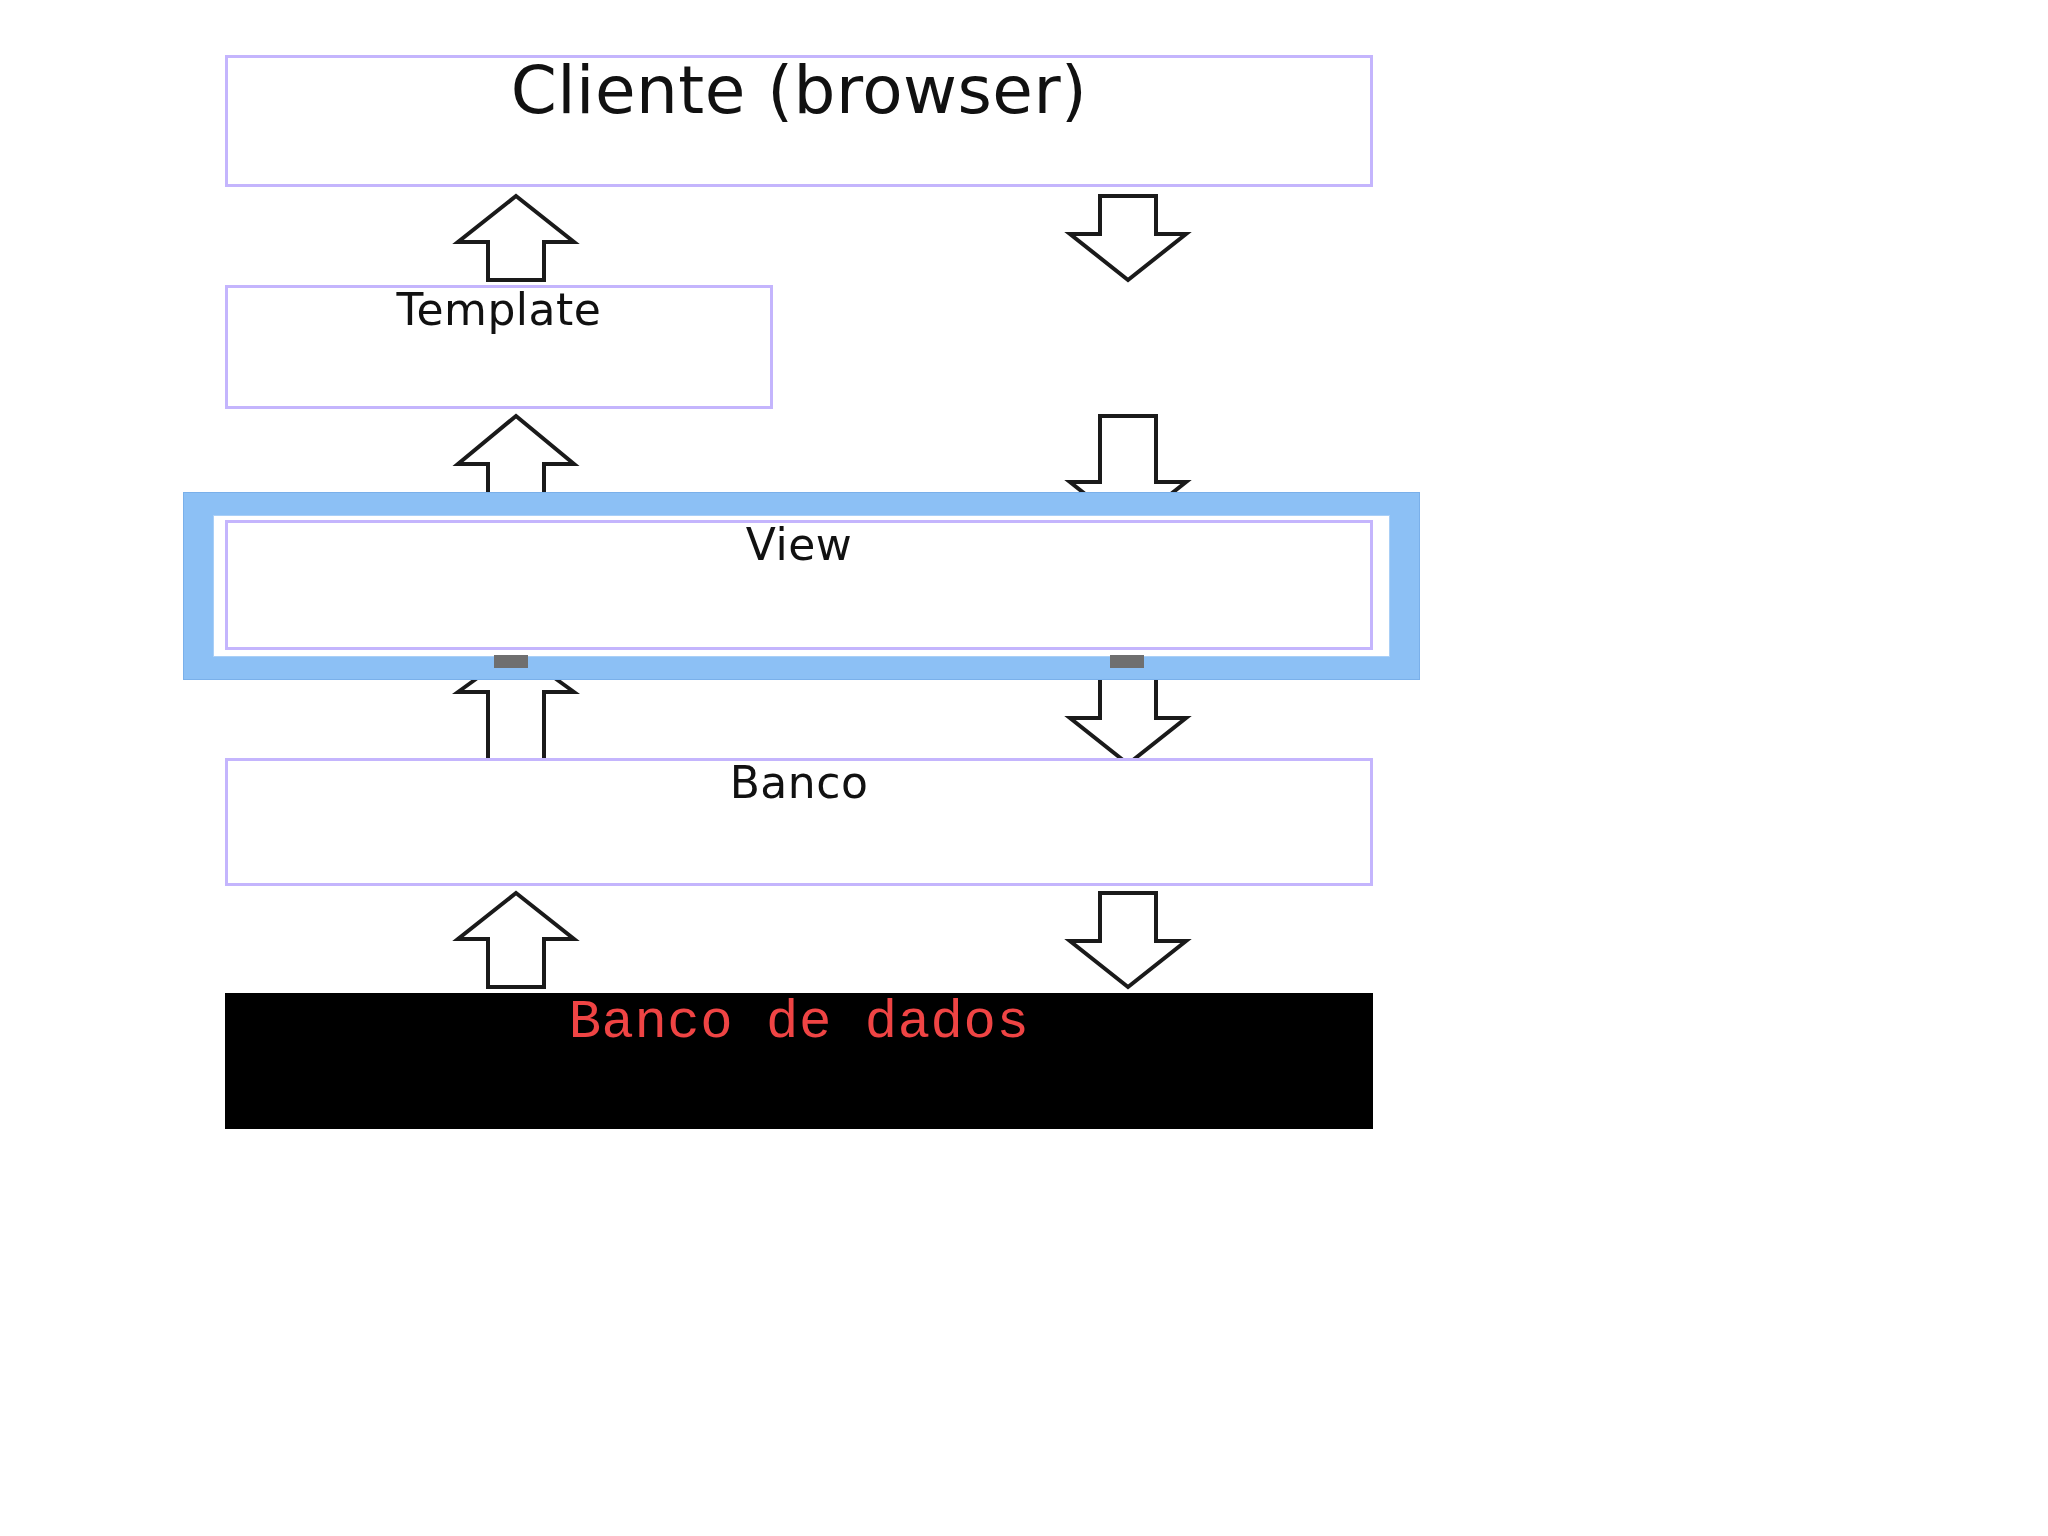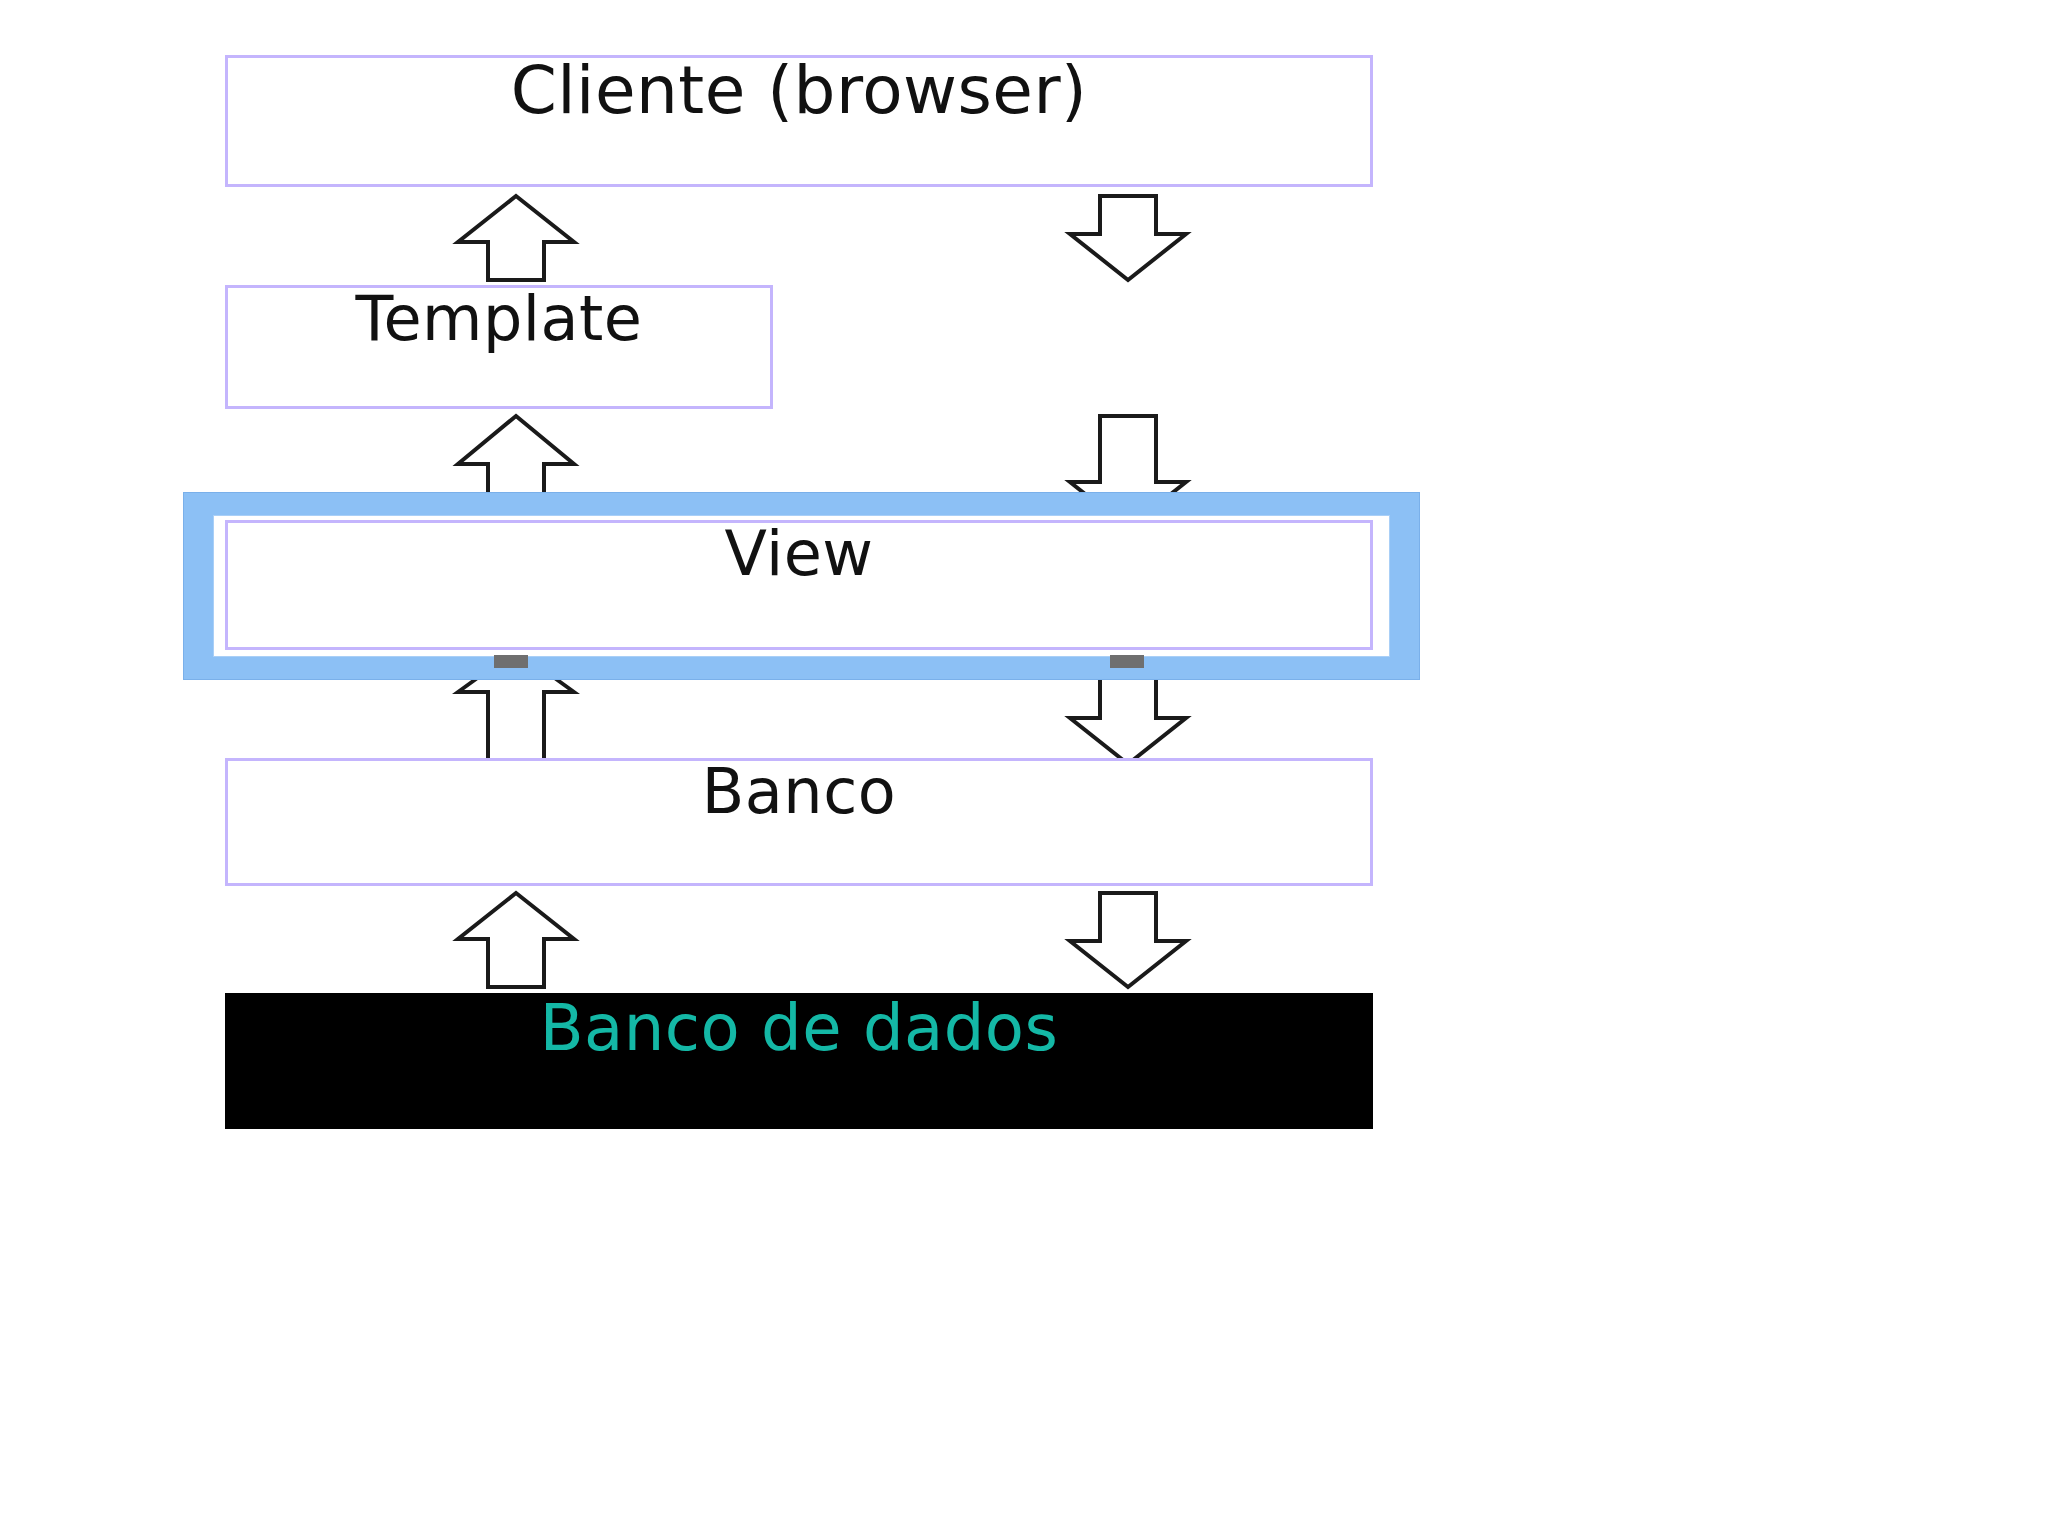--- a/index.html
+++ b/index.html
@@ -28,21 +28,21 @@
     display: flex;
     align-items: flex-start;
     justify-content: center;
     text-align: center;
     color: #111111;
     font-weight: 400;
     letter-spacing: 0.5px;
     z-index: 5;
   }
   .node .label {
-    font-size: 62px;
+    font-size: 44px;
     line-height: 1;
     white-space: nowrap;
   }
 
   
   #node-cliente   { left: 225px; top: 55px;   width: 1148px; height: 132px; }
   #node-cliente .label { font-size: 66px; }
 
   #node-template  { left: 225px; top: 285px;  width: 548px;  height: 124px; }
   #node-url       { left: 858px; top: 285px;  width: 515px;  height: 124px; }
@@ -50,22 +50,23 @@
   #node-view      { left: 225px; top: 520px;  width: 1148px; height: 130px; z-index: 8; }
 
   #node-model     { left: 225px; top: 758px;  width: 1148px; height: 128px; }
 
   #node-banco {
     left: 225px; top: 993px; width: 1148px; height: 136px;
     background: #000000;
     border-color: #000000;
   }
   #node-banco .label {
-    color: #14b8a6;
-    font-size: 64px;
+    color: #ef4444;
+    font-size: 54px;
+    font-family: Liberation Mono, monospace;
   }
 
   
   #view-highlight {
     position: absolute;
     left: 183px;
     top: 492px;
     width: 1237px;
     height: 188px;
     box-sizing: border-box;

